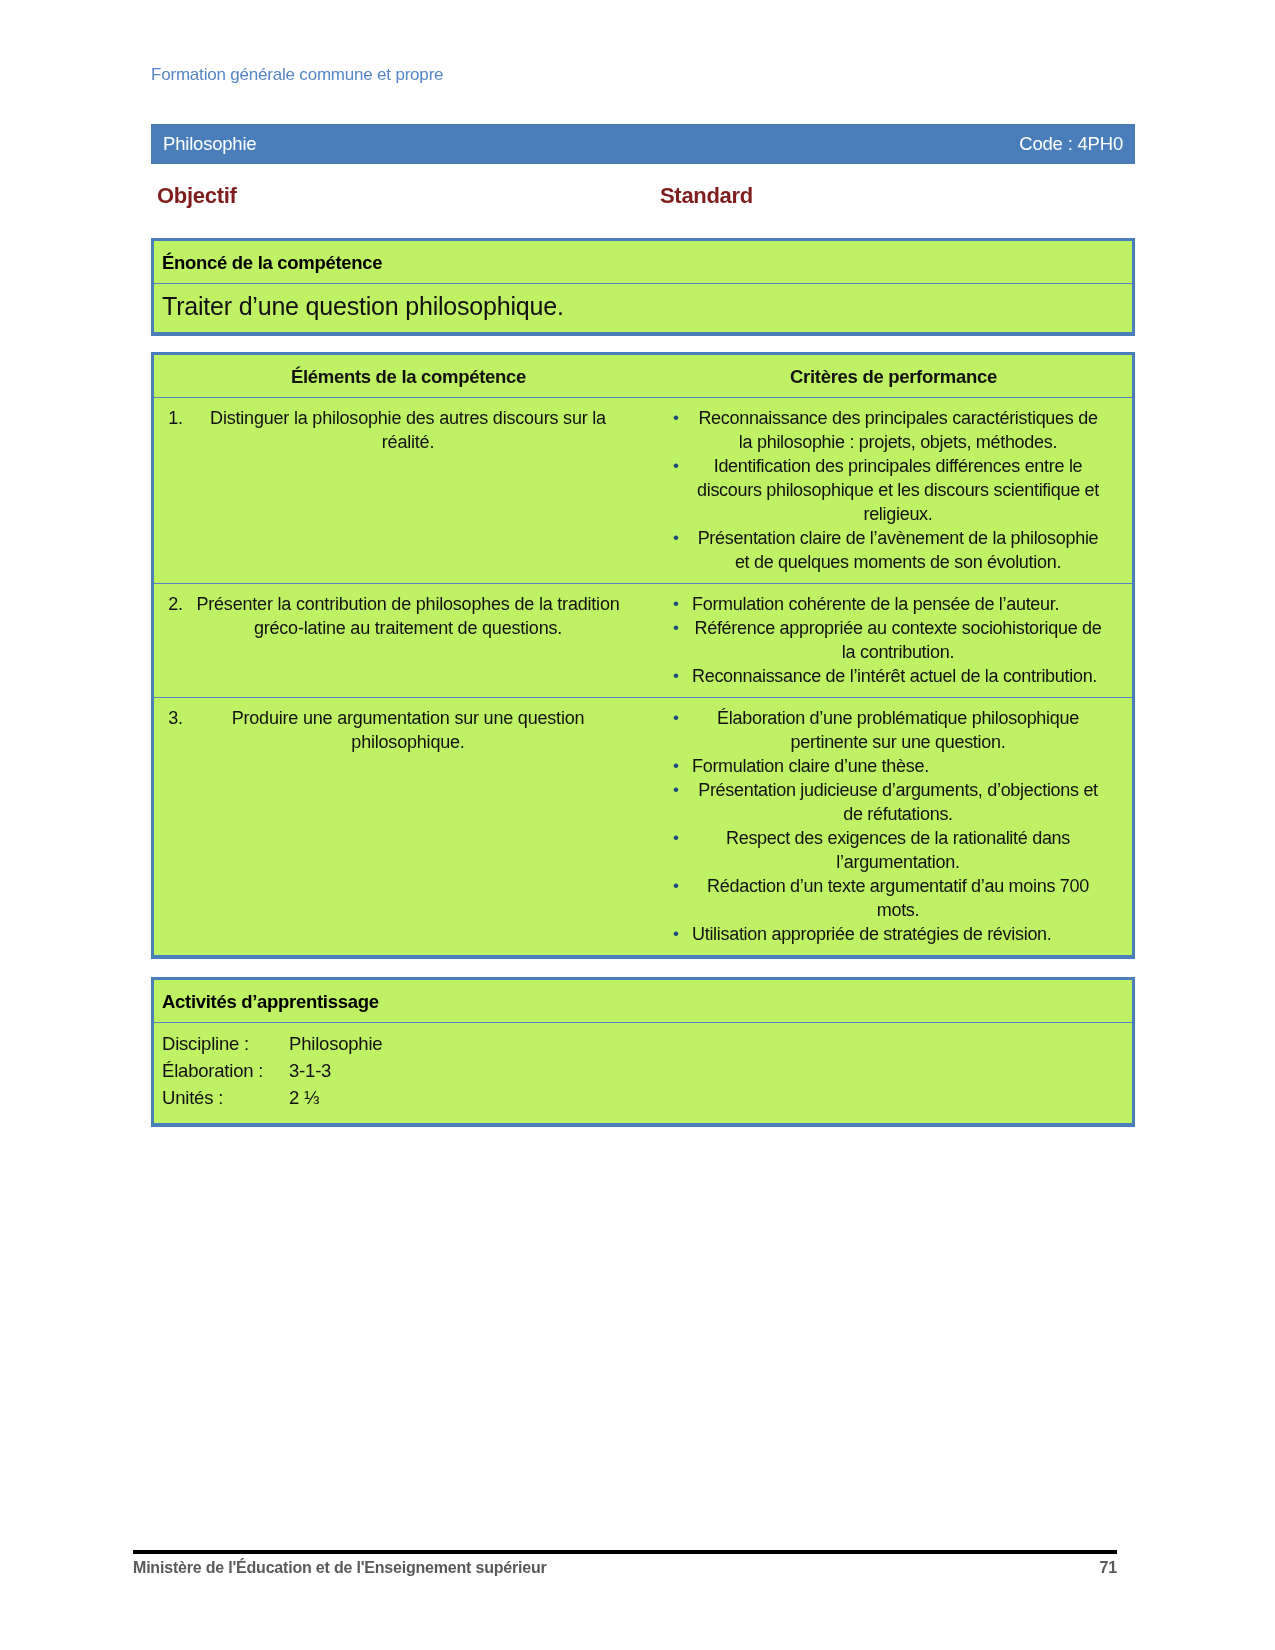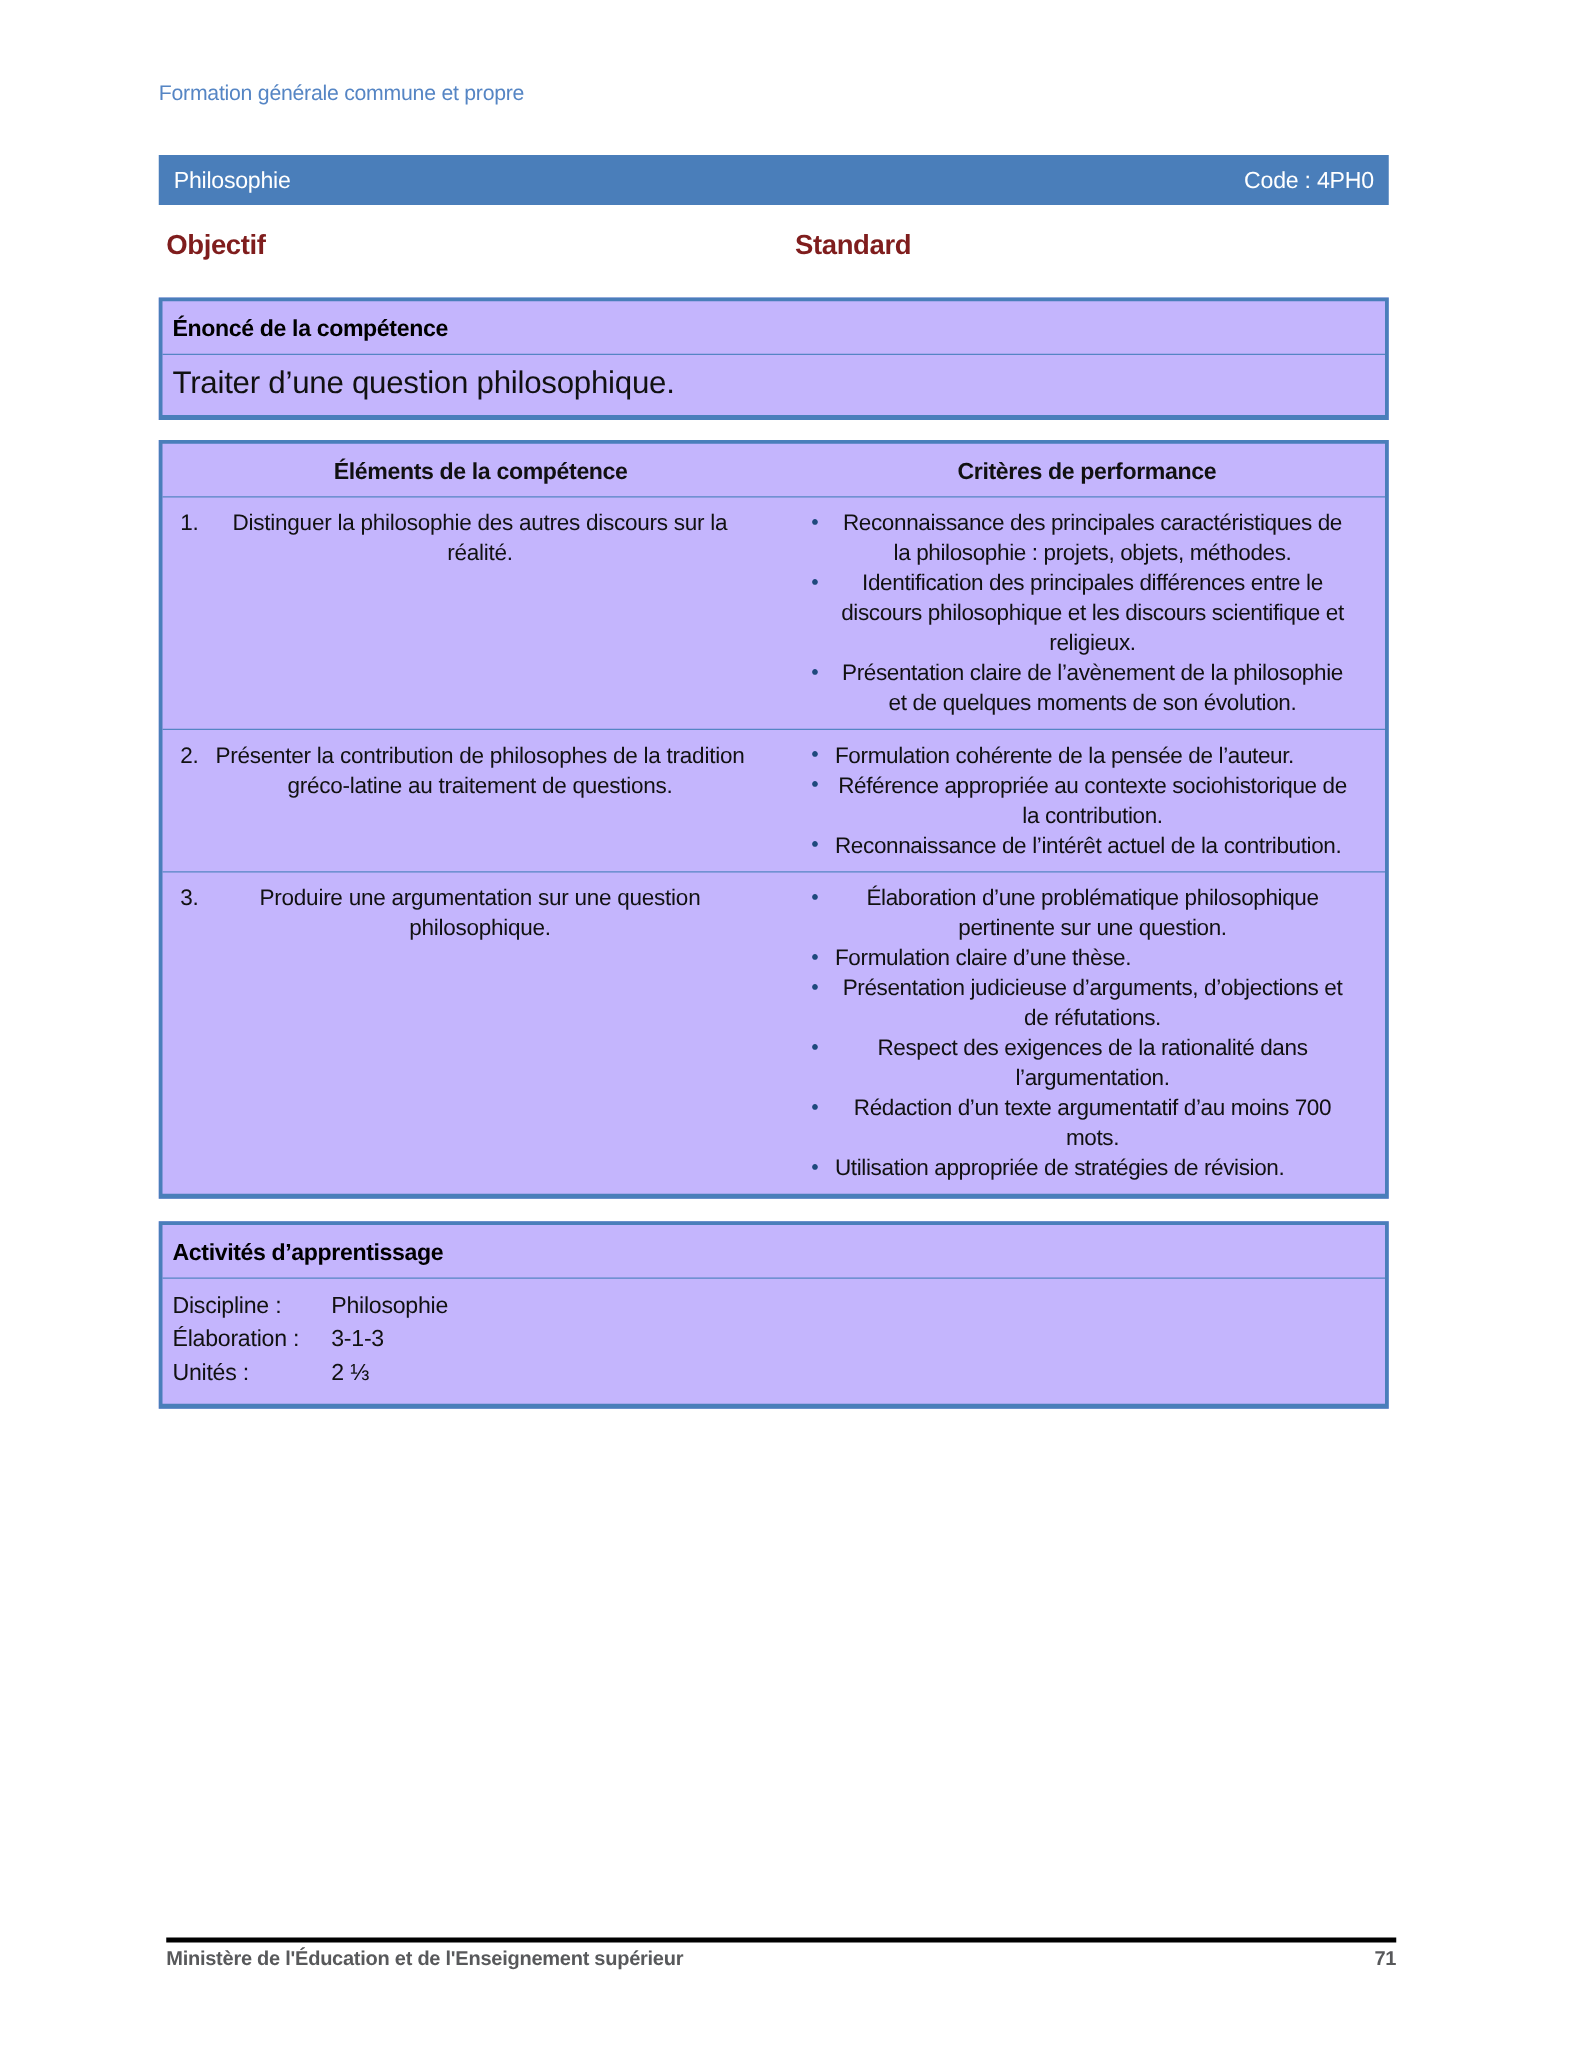--- a/index.html
+++ b/index.html
@@ -4,21 +4,21 @@
 <title>Philosophie — 4PH0</title>
 <style>
   * { margin:0; padding:0; box-sizing:border-box; }
   html,body { background:#ffffff; }
   body {
     width:1275px; height:1650px; position:relative;
     font-family:"Liberation Sans", sans-serif;
     color:#111111;
     -webkit-font-smoothing:antialiased;
   }
-  .content { position:absolute; left:127px; top:0; width:984px; }
+  .content { position:absolute; left:151px; top:0; width:984px; }
 
   
   .doc-header { padding-top:64px; }
   .doc-header .label {
     color:#5585C4; font-size:17px; line-height:22px; letter-spacing:-0.2px;
   }
 
   
   .banner {
     margin-top:38px; height:40px; background:#4A7EBA; color:#ffffff;
@@ -29,21 +29,21 @@
   
   .obj-std { position:relative; margin-top:19px; height:30px; }
   .obj-std .hd {
     color:#7f1d1d; font-weight:bold; font-size:22px; letter-spacing:-0.3px;
   }
   .obj-std .hd.objectif { position:absolute; left:6px; top:0; }
   .obj-std .hd.standard { position:absolute; left:509px; top:0; }
 
   
   .box {
-    border:3px solid #4A7EBA; border-bottom-width:4px; background:#c4b5fd;
+    border:3px solid #4A7EBA; border-bottom-width:4px; background:#bef264;
   }
   .box .box-head {
     padding:11px 8px 9px 8px; border-bottom:1.5px solid #5585C4;
     font-weight:bold; font-size:18.5px; letter-spacing:-0.3px; color:#000000;
   }
   .box1 { margin-top:25px; }
   .box1 .box-body { padding:8px 8px 11px 8px; font-size:25px; letter-spacing:-0.2px; }
 
   
   .box2 { margin-top:16px;text-align:center; }

